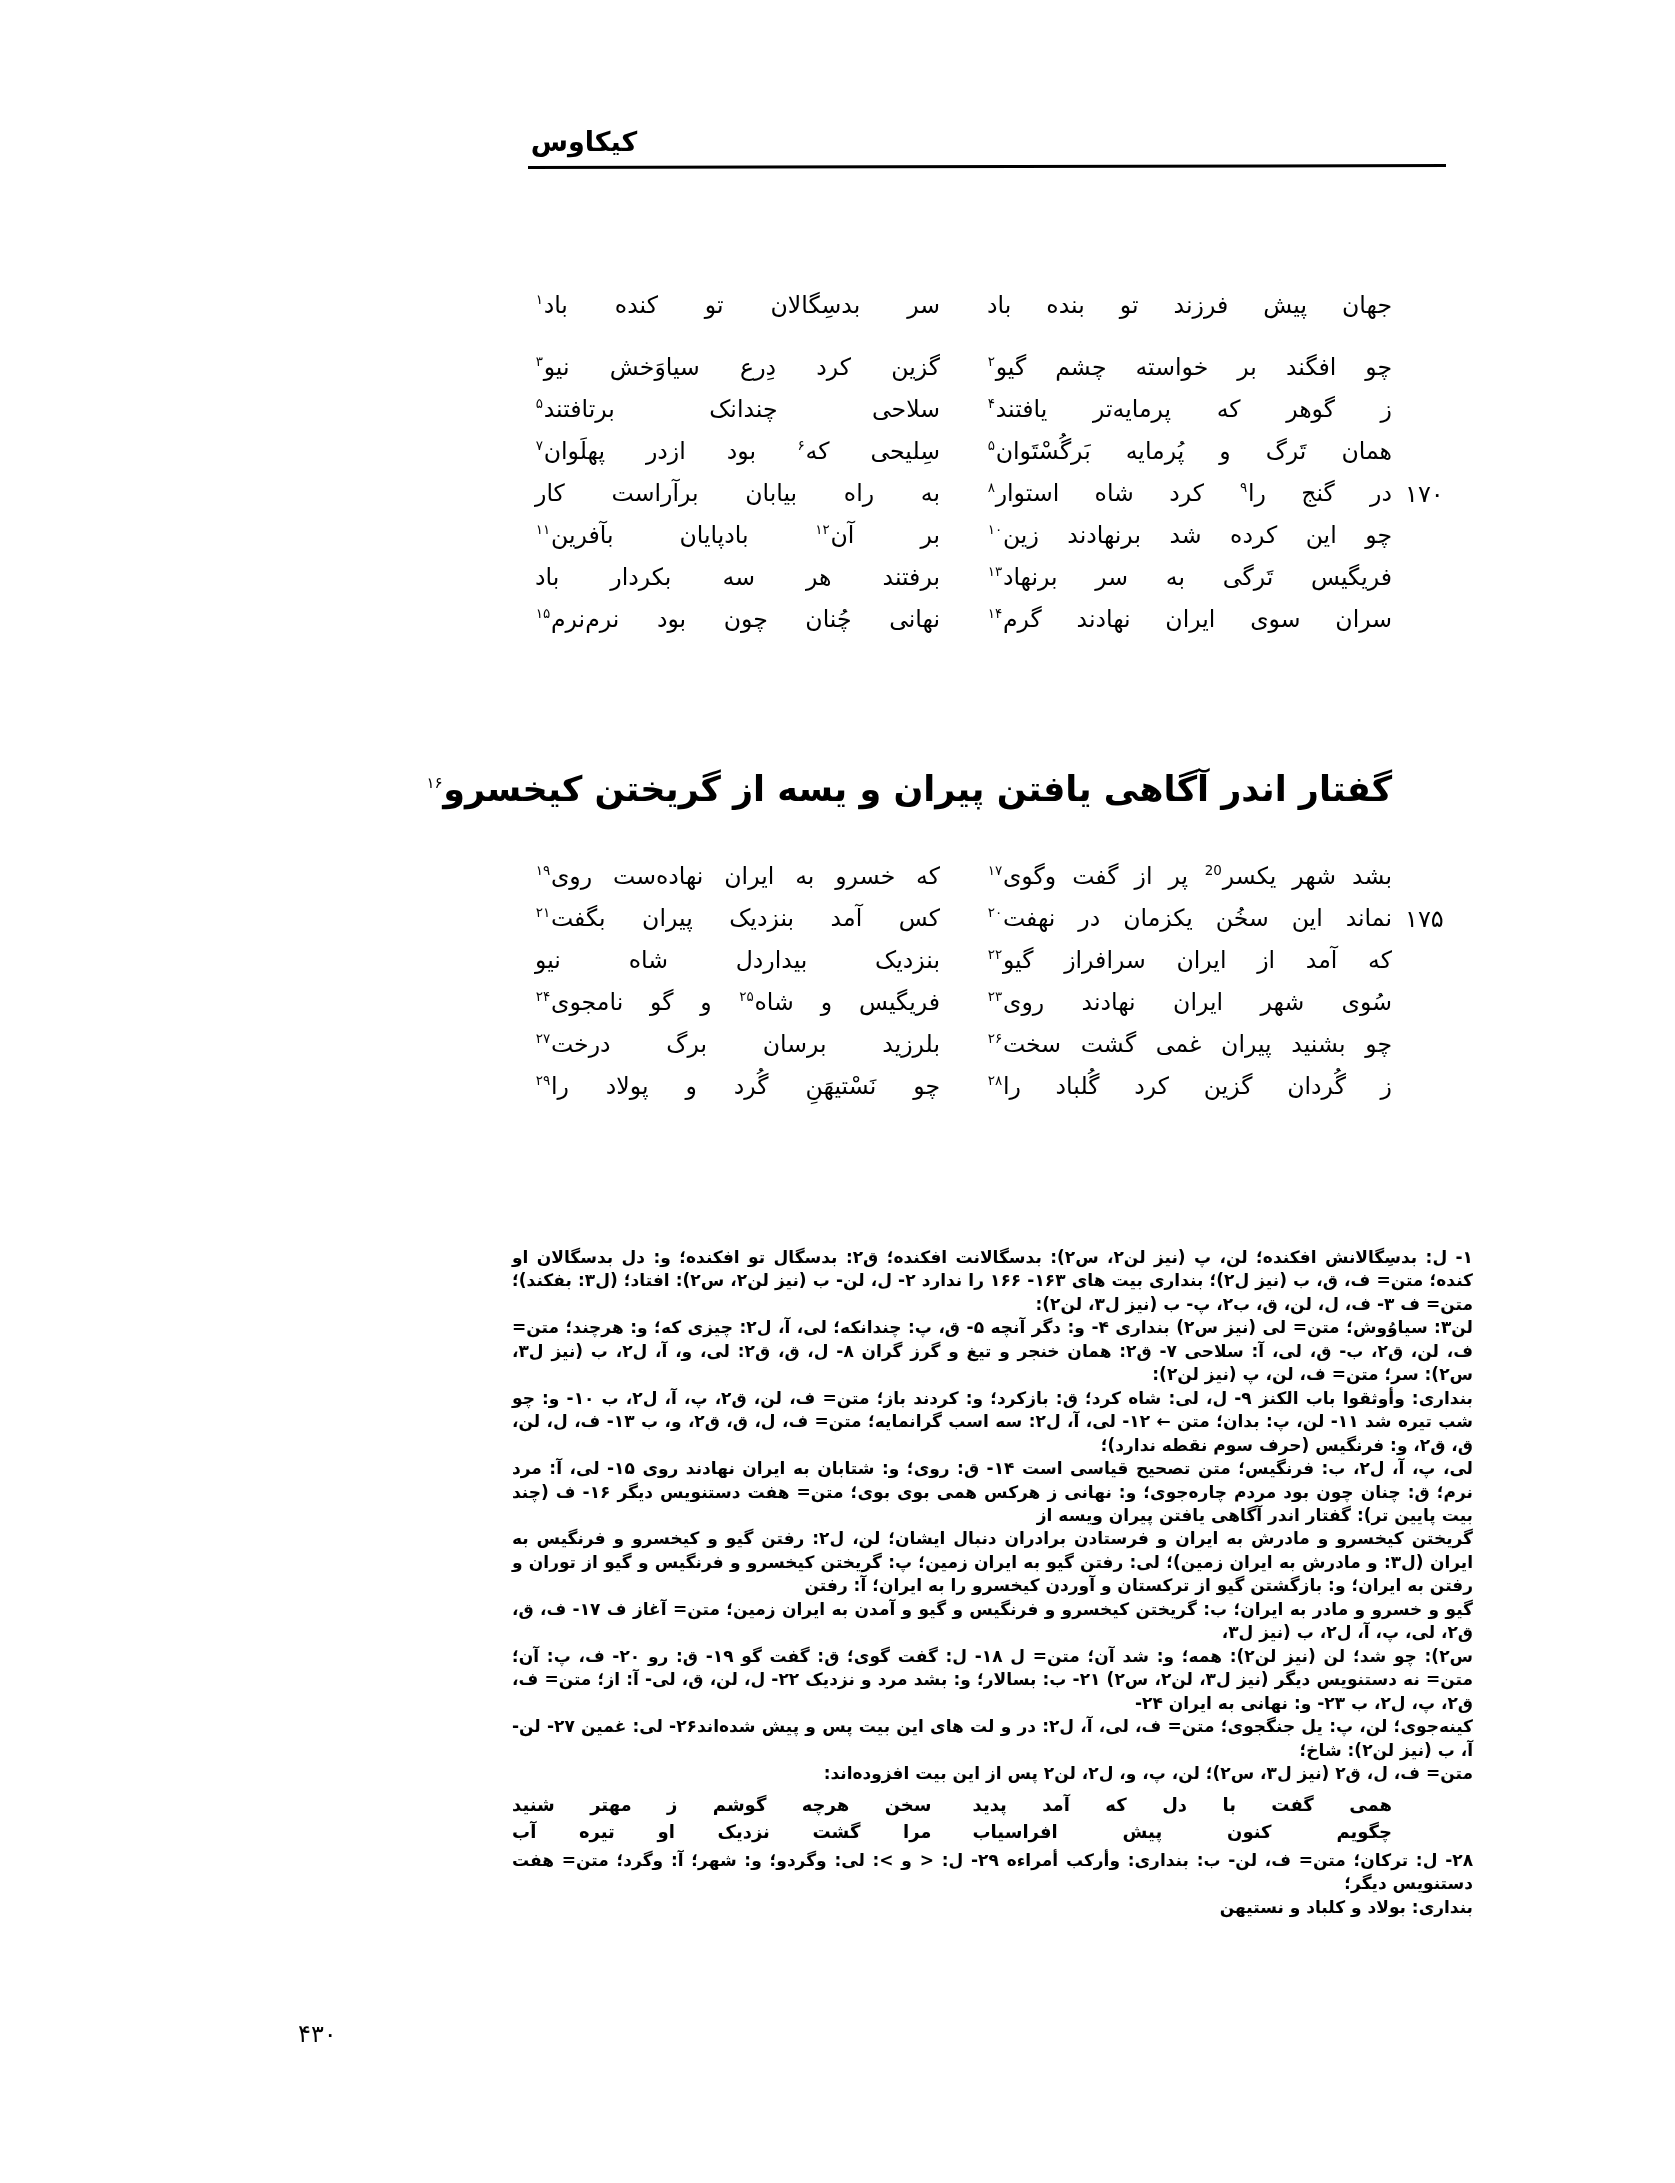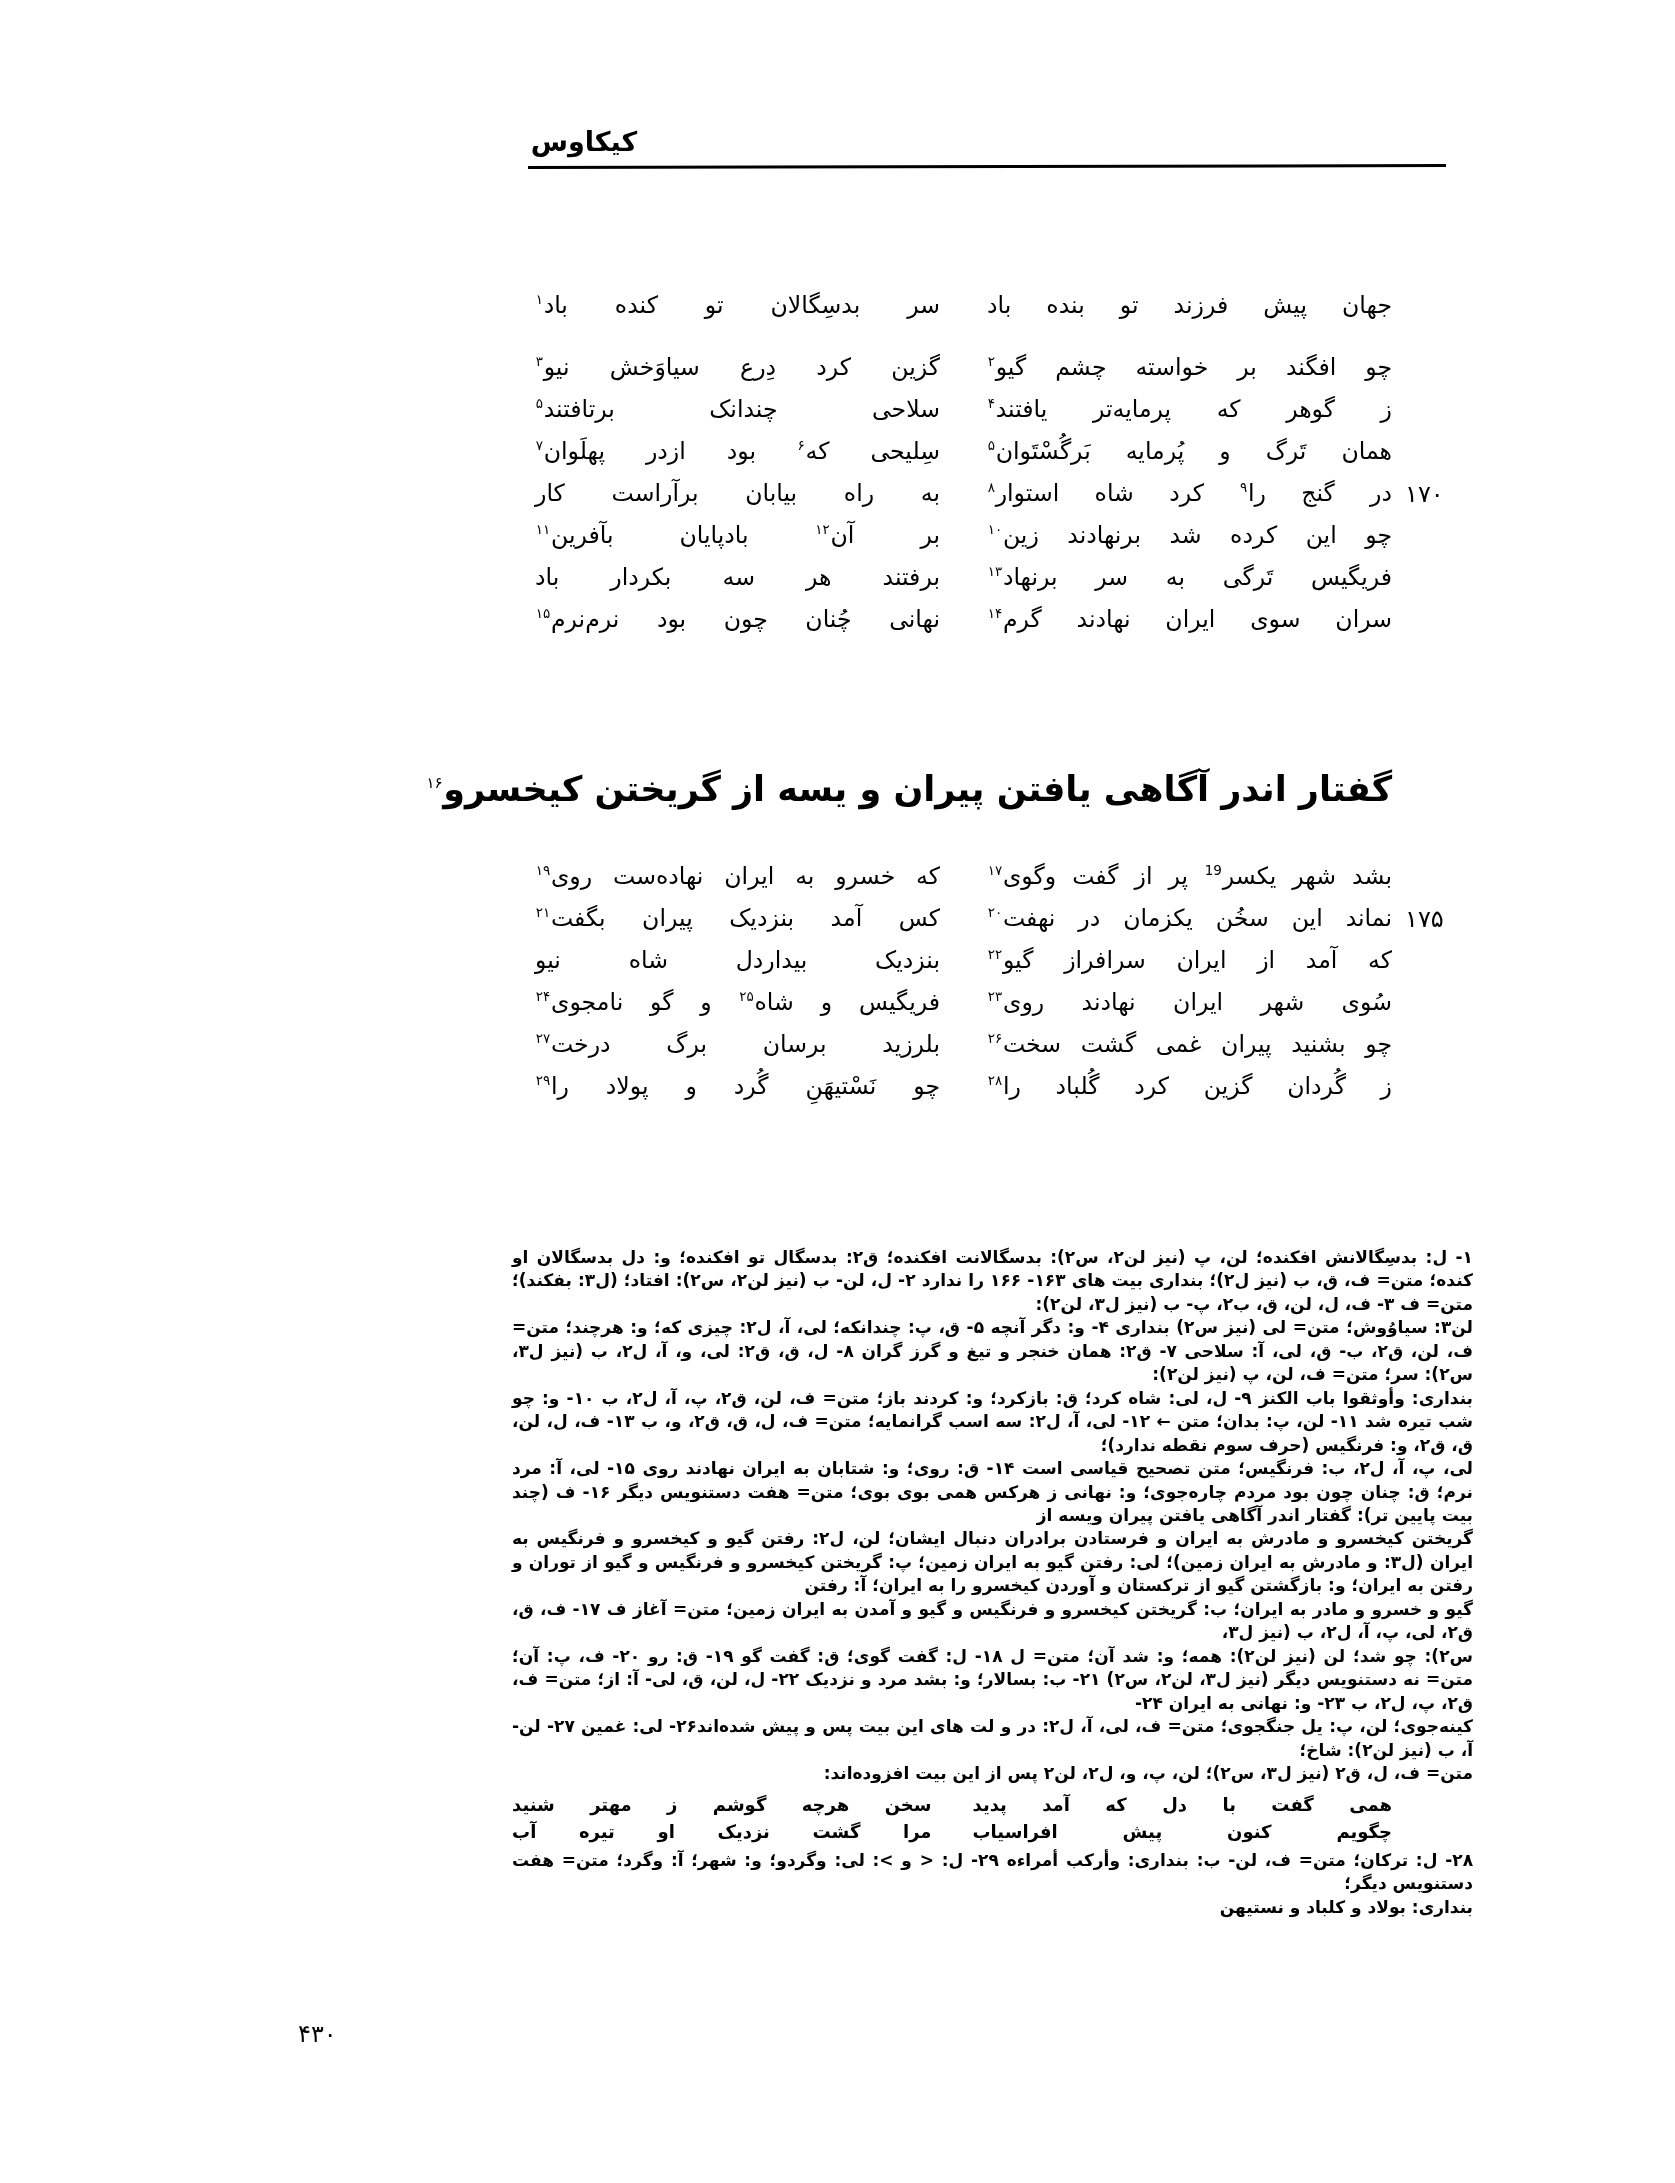--- a/index.html
+++ b/index.html
@@ -315,21 +315,21 @@
 
   <div class="section-heading">
     <span>گفتار اندر آگاهی یافتن پیران و یسه از گریختن کیخسرو</span><sup class="fn">۱۶</sup>
   </div>
 
   <div class="verse-block b2" id="block-lower">
       <div class="bayt">
         <div class="hemistich right">
           <span class="w">بشد</span>
           <span class="w">شهر</span>
-          <span class="w">یکسر<sup class="fn">19</sup></span>
+          <span class="w">یکسر<sup class="fn">20</sup></span>
           <span class="w">پر</span>
           <span class="w">از</span>
           <span class="w">گفت</span>
           <span class="w">وگوی<sup class="fn">۱۷</sup></span>
         </div>
         <div class="hemistich left">
           <span class="w">که</span>
           <span class="w">خسرو</span>
           <span class="w">به</span>
           <span class="w">ایران</span>

